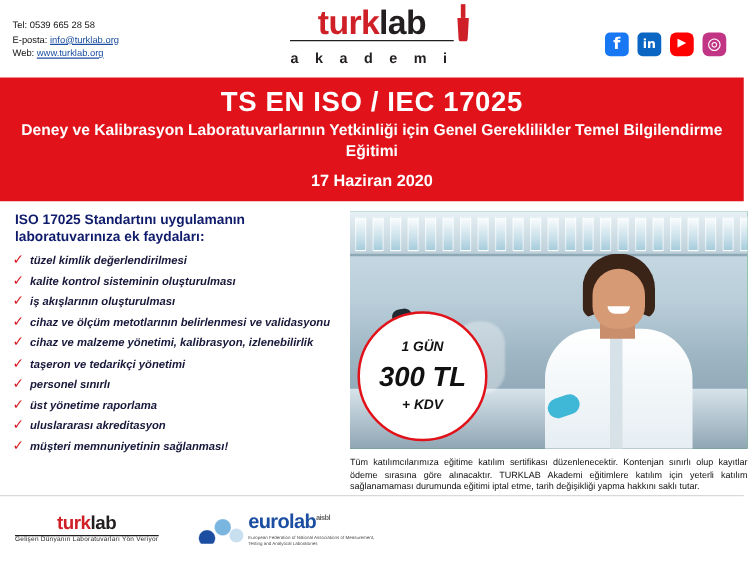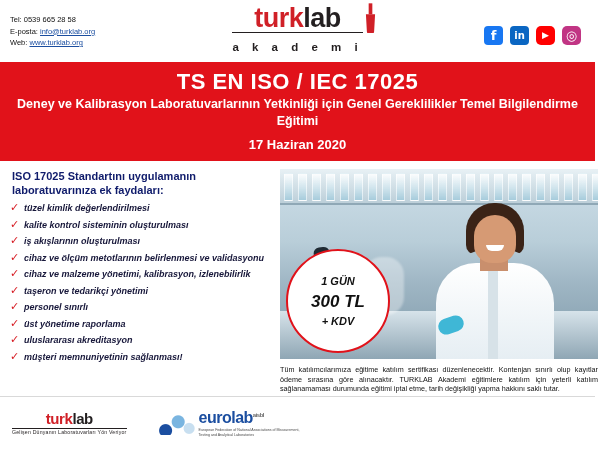--- a/index.html
+++ b/index.html
@@ -290,21 +290,21 @@
     text-align: center;
     color: #111;
     font-weight: bold;
     display: flex;
     flex-direction: column;
     align-items: center;
     justify-content: center;
     line-height: 1.15;
   }
   .badge .b1 { font-size: 11px; font-style: italic; }
-  .badge .b2 { font-size: 17px; font-style: italic; margin-top: 5px; }
+  .badge .b2 { font-size: 22px; font-style: italic; margin-top: 5px; }
   .badge .b3 { font-size: 11px; font-style: italic; margin-top: 3px; }
 
   .disclaimer {
     width: 318px;
     font-size: 7.2px;
     line-height: 9.6px;
     text-align: justify;
     color: #111;
     margin-top: 6px;
   }

